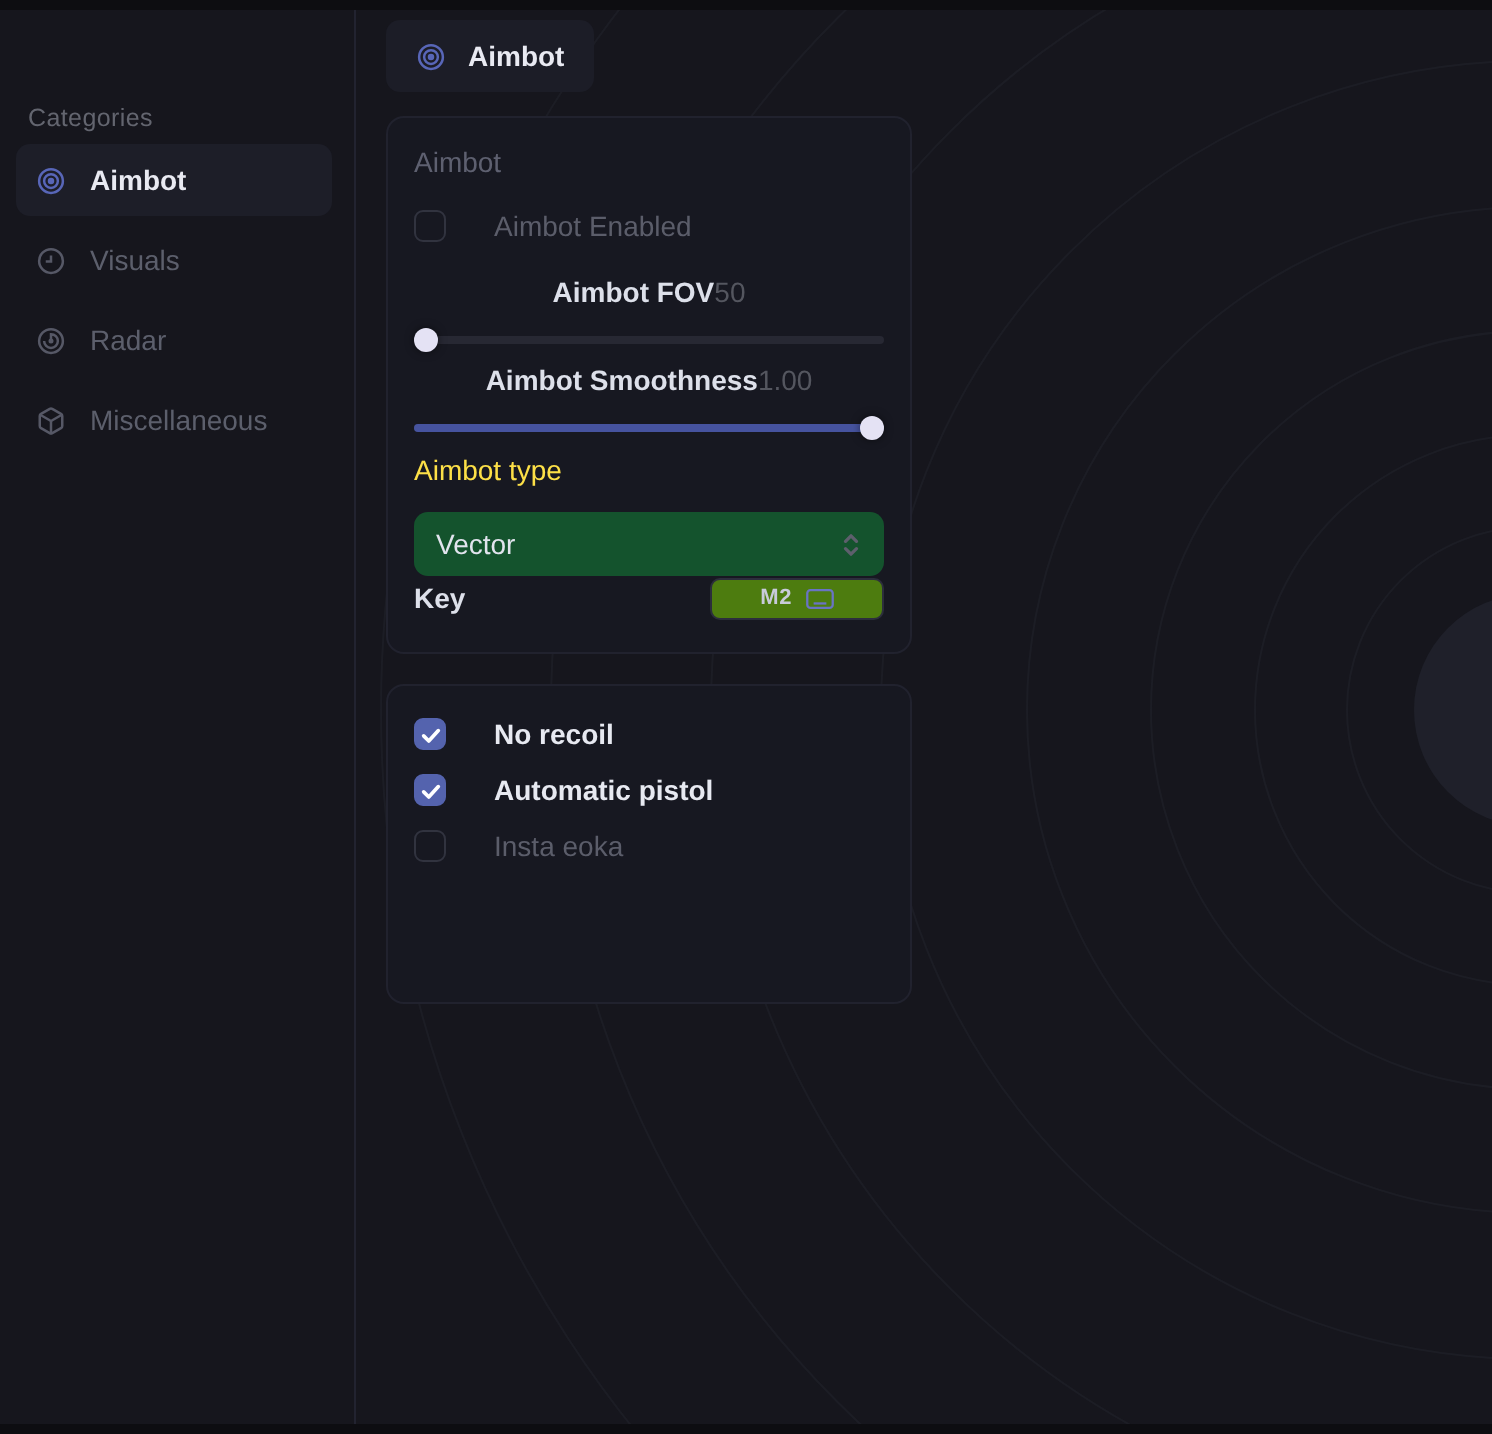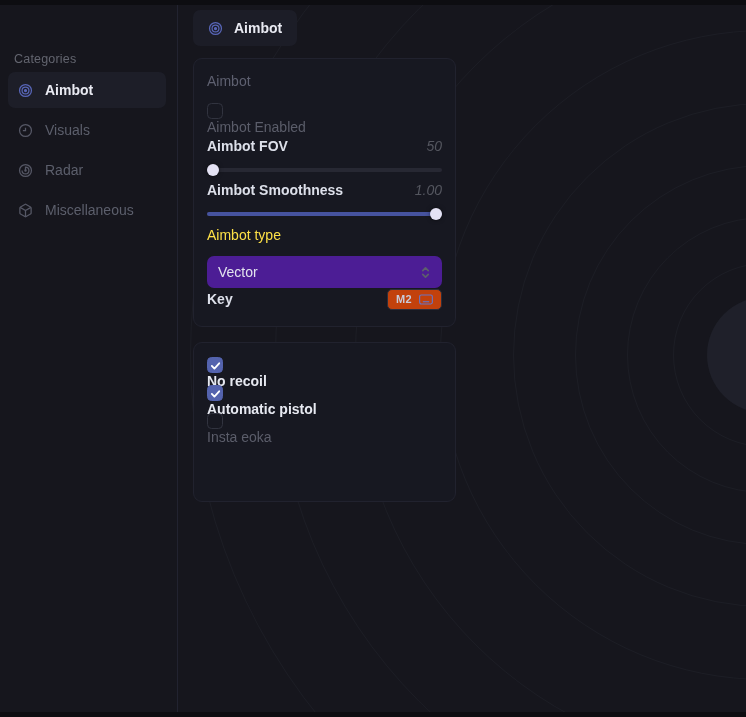--- a/index.html
+++ b/index.html
@@ -63,62 +63,62 @@
 
   .panel {
     position: absolute; left: 0; width: 263px;
     background: #171821; border: 1px solid #21222e; border-radius: 9px;
     padding: 14px 13px 13px 13px;
   }
   .panel-aimbot { top: 58px; height: 269px; }
   .panel-features { top: 342px; height: 160px; }
   .panel-title { font-size: 14px; color: #5e6070; margin-bottom: 14px; }
 
-  .check-row { display: flex; align-items: flex-start; gap: 0; height: 20px; cursor: pointer; flex-direction: column; }
+  .check-row { display: flex; align-items: center; gap: 24px; height: 20px; cursor: pointer; }
   .checkbox {
     width: 16px; height: 16px; border-radius: 4.5px; flex: 0 0 auto;
     border: 1.5px solid #31333f; background: transparent;
     display: flex; align-items: center; justify-content: center;
   }
   .checkbox svg { visibility: hidden; }
   .check-row .check-label { font-size: 14px; color: #5b5d6a; }
   .check-row.checked .checkbox { background: #5463ae; border-color: #5463ae; }
   .check-row.checked .checkbox svg { visibility: visible; }
   .check-row.checked .check-label { color: #e7e9f1; font-weight: 700; }
 
   .row-enabled { margin-bottom: 13px; }
 
-  .slider-head { display: flex; justify-content: space-between; align-items: center; height: 20px; }
+  .slider-head { display: flex; justify-content: center; align-items: center; height: 20px; }
   .slider-label { font-size: 14px; font-weight: 700; color: #dde0ea; }
-  .slider-value { font-size: 14px; color: #54565f; font-style: italic; }
+  .slider-value { font-size: 14px; color: #54565f; }
   .slider-track {
     position: relative; height: 4px; border-radius: 2px; background: #272833;
     margin: 12px 0 8px 0; cursor: pointer;
   }
   .slider-fill { position: absolute; left: 0; top: 0; height: 4px; border-radius: 2px; background: #46539f; }
   .slider-handle {
     position: absolute; top: -4px; width: 12px; height: 12px; border-radius: 50%;
     background: #e4e2f4; box-shadow: 0 0 4px rgba(0,0,0,.5); cursor: grab;
   }
   .slider-smooth .slider-track { margin-bottom: 11px; }
 
   .select-label { font-size: 14px; font-weight: 400; color: #fde047; height: 20px; margin-top: 3px; }
   .select {
-    margin-top: 9px; height: 32px; border-radius: 7px; background: #4c1d95;
+    margin-top: 9px; height: 32px; border-radius: 7px; background: #14532d;
     display: flex; align-items: center; justify-content: space-between;
     padding: 0 11px; cursor: pointer; text-align: center;
   }
   .select-value { font-size: 14px; color: #e2e4ee; }
   .select .updown-icon { display: flex; color: #5d5f6c; }
 
   .key-row { margin-top: 0; display: flex; align-items: center; justify-content: space-between; height: 22px; }
   .key-label { font-size: 14px; font-weight: 700; color: #dde0ea; }
   .key-badge {
-    display: flex; align-items: center; gap: 7px; height: 21px; padding: 0 8px;
-    background: #c2410c; border: 1px solid #2c2e3c; border-radius: 5px; cursor: pointer;
+    display: flex; align-items: center; gap: 7px; height: 21px; padding: 0 24px;
+    background: #4d7c0f; border: 1px solid #2c2e3c; border-radius: 5px; cursor: pointer;
   }
   .key-value { font-size: 11px; font-weight: 700; color: #c8cbda; letter-spacing: .3px; }
   .key-badge .kb-icon { display: flex; color: #6974c4; }
 
   .feature-row { margin-bottom: 8px; }
   .feature-row:last-child { margin-bottom: 0; }
 </style>
 </head>
 <body>
 

